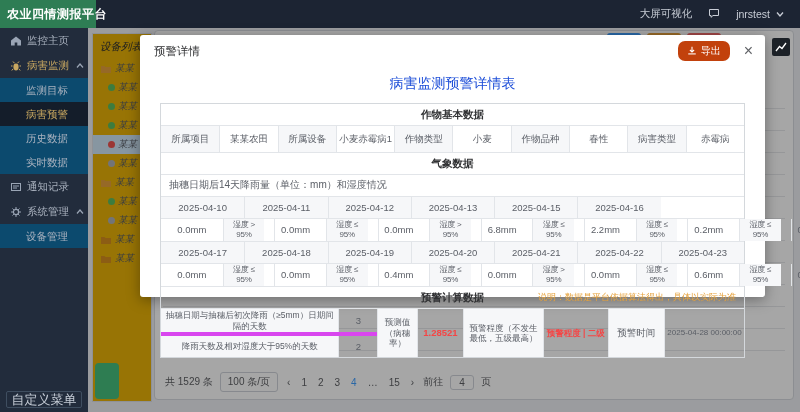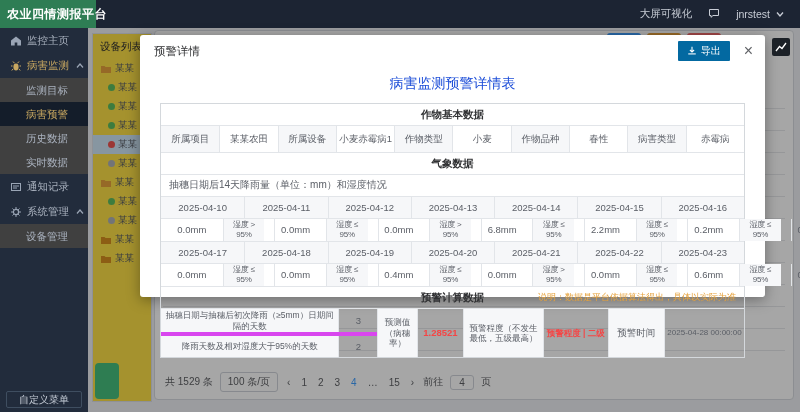--- a/index.html
+++ b/index.html
@@ -10,29 +10,29 @@
   .topbar { position:absolute; left:0; top:0; width:800px; height:28px; background:#1c2433; display:flex; align-items:center; z-index:5;}
   .brand { width:96px; height:28px; background:#2e7d54; color:#fff; font-size:12px; font-weight:bold; line-height:28px; padding-left:7px; letter-spacing:.5px; white-space:nowrap; }
   .topbar-right { margin-left:auto; display:flex; align-items:center; gap:16px; padding-right:14px; color:#c8cdd6; font-size:10.5px; }
   .user { display:flex; align-items:center; gap:4px; cursor:pointer; }
 
   
   .sidebar { position:absolute; left:0; top:28px; width:88px; bottom:0; background:#222c3c; z-index:5; font-size:10.5px; color:#aab2bf; }
   .nav-item { height:25px; display:flex; align-items:center; gap:5px; padding:0 6px 0 10px; cursor:pointer; white-space:nowrap; }
   .nav-item .chev { margin-left:auto; }
   .nav-item.gold, .nav-sub.gold { color:#c9a860; }
-  .submenu { background:#404040; }
+  .submenu { background:#0c4a6e; }
   .nav-sub { height:24px; line-height:24px; padding-left:26px; cursor:pointer; white-space:nowrap; }
   .nav-sub.active { background:#141d2a; }
-  .custom-menu-btn { position:absolute; left:6px; right:6px; bottom:4px; height:17px; border:1px solid #3f4e60; border-radius:2px; color:#c5ccd6; font-size:10px; text-align:center; line-height:15px; cursor:pointer; }
+  .custom-menu-btn { position:absolute; left:6px; right:6px; bottom:4px; height:17px; border:1px solid #3f4e60; border-radius:2px; color:#c5ccd6; font-size:13px; text-align:center; line-height:15px; cursor:pointer; }
   .icon12 { width:12px; height:12px; flex:0 0 12px; }
 
   
   .content { position:absolute; left:88px; top:28px; right:0; bottom:0; background:#eef0f4; }
-  .device-panel { position:absolute; left:4px; top:5px; width:60px; bottom:10px; background:#fde047; border:1px solid #dcdfe6; overflow:hidden; }
+  .device-panel { position:absolute; left:4px; top:5px; width:60px; bottom:10px; background:#eab308; border:1px solid #dcdfe6; overflow:hidden;font-style:italic; }
   .dp-title { font-size:10.5px; color:#303133; padding:6px 0 5px 7px; white-space:nowrap; }
   .tree-row { height:19px; display:flex; align-items:center; gap:3px; font-size:9.5px; color:#5a5e66; white-space:nowrap; overflow:hidden; cursor:pointer; }
   .tree-row.folder { padding-left:7px; }
   .tree-row.leaf { padding-left:15px; }
   .tree-row.selected { background:#cfe6f7; }
   .dot { width:7px; height:7px; border-radius:50%; flex:0 0 7px; }
   .dot.green { background:#5fbf60; } .dot.red { background:#ef5350; } .dot.gray { background:#b0b3b8; }
 
   .main-panel { position:absolute; left:66px; top:2px; right:6px; bottom:12px; background:#fff; border:1px solid #d8dbe0; border-radius:4px; }
   .bg-btn { position:absolute; top:2px; height:16px; width:34px; border-radius:3px; }
@@ -49,21 +49,21 @@
 
   
   .overlay { position:absolute; left:88px; top:28px; right:0; bottom:0; background:rgba(0,0,0,.35); z-index:10; }
   .green-widget { position:absolute; left:95px; top:363px; width:24px; height:36px; background:#2e7d52; border-radius:4px; z-index:30; cursor:pointer; }
   .chart-widget { position:absolute; left:772px; top:38px; width:18px; height:18px; background:#1c2127; border-radius:2px; z-index:30; display:flex; align-items:center; justify-content:center; cursor:pointer; }
 
   
   .modal { position:absolute; left:140px; top:35px; width:625px; height:262px; background:#fff; border-radius:3px; box-shadow:0 3px 14px rgba(0,0,0,.35); z-index:20; }
   .modal-header { height:32px; display:flex; align-items:center; padding:0 12px 0 14px; }
   .m-title { font-size:11.5px; color:#303133; }
-  .export-btn { margin-left:auto; height:20px; background:#0369a1; border-radius:1px; color:#fff; font-size:10px; display:flex; align-items:center; gap:4px; padding:0 9px; cursor:pointer; }
+  .export-btn { margin-left:auto; height:20px; background:#c2410c; border-radius:7px; color:#fff; font-size:10px; display:flex; align-items:center; gap:4px; padding:0 9px; cursor:pointer; }
   .close { margin-left:14px; font-size:16px; color:#606266; cursor:pointer; line-height:1; }
   .modal-body { padding:2px 20px 0 20px; }
   .tbl-title { text-align:center; font-size:14px; color:#1d4ed8; margin:6px 0 10px 0; }
 
   .tbl { border:1px solid #d4d8dc; font-size:9.5px; color:#5a5e66; }
   .trow { display:flex; border-top:1px solid #e2e5e9; }
   .trow:first-child { border-top:none; }
   .tcell { flex:1; min-height:21px; display:flex; align-items:center; justify-content:center; text-align:center; border-left:1px solid #e2e5e9; padding:1px 2px; line-height:1.25; }
   .tcell:first-child { border-left:none; }
   .shade { background:#f6f7f9; }
@@ -281,21 +281,20 @@
           </div>
         <div class="trow">
             <div class="tcell sub">抽穗日期后14天降雨量（单位：mm）和湿度情况</div>
           </div>
 
         <div class="trow">
           <div class="tcell d7 shade">2025-04-10</div>
           <div class="tcell d7 shade">2025-04-11</div>
           <div class="tcell d7 shade">2025-04-12</div>
           <div class="tcell d7 shade">2025-04-13</div>
-          <div class="tcell d7 shade">2025-04-14</div>
           <div class="tcell d7 shade">2025-04-15</div>
           <div class="tcell d7 shade">2025-04-16</div>
         </div>
         <div class="trow">
           <div class="tcell d14">0.0mm</div>
           <div class="tcell d14 shade hum">湿度 &gt; 95%</div>
           <div class="tcell d14">0.0mm</div>
           <div class="tcell d14 shade hum">湿度 ≤ 95%</div>
           <div class="tcell d14">0.0mm</div>
           <div class="tcell d14 shade hum">湿度 &gt; 95%</div>

